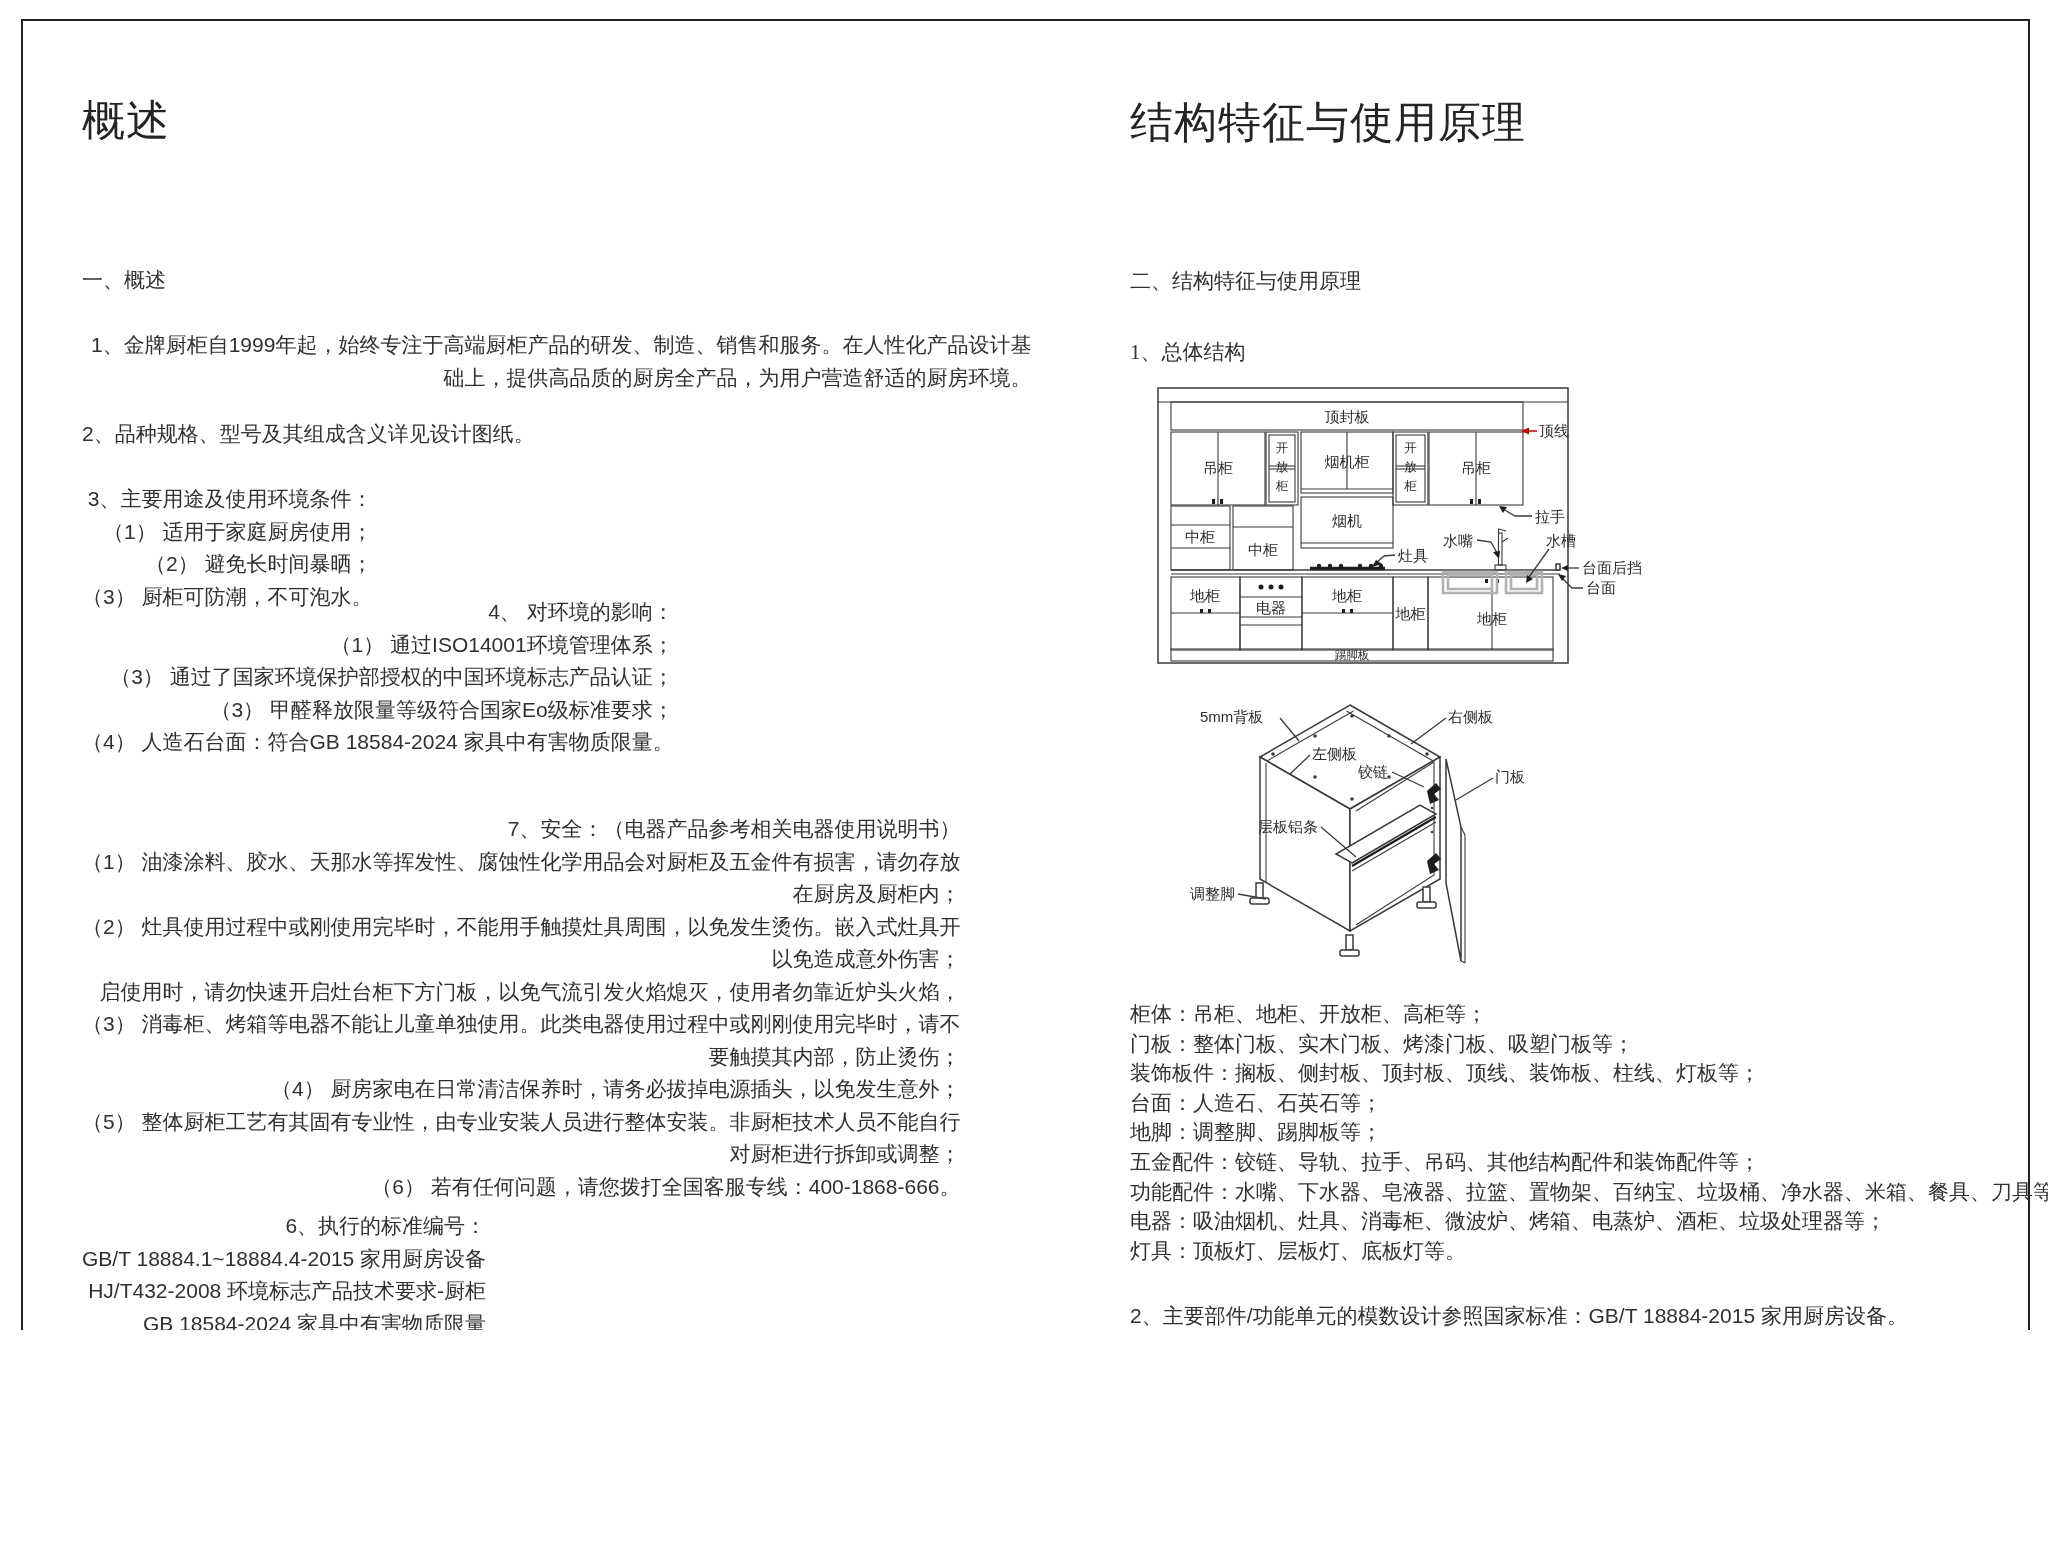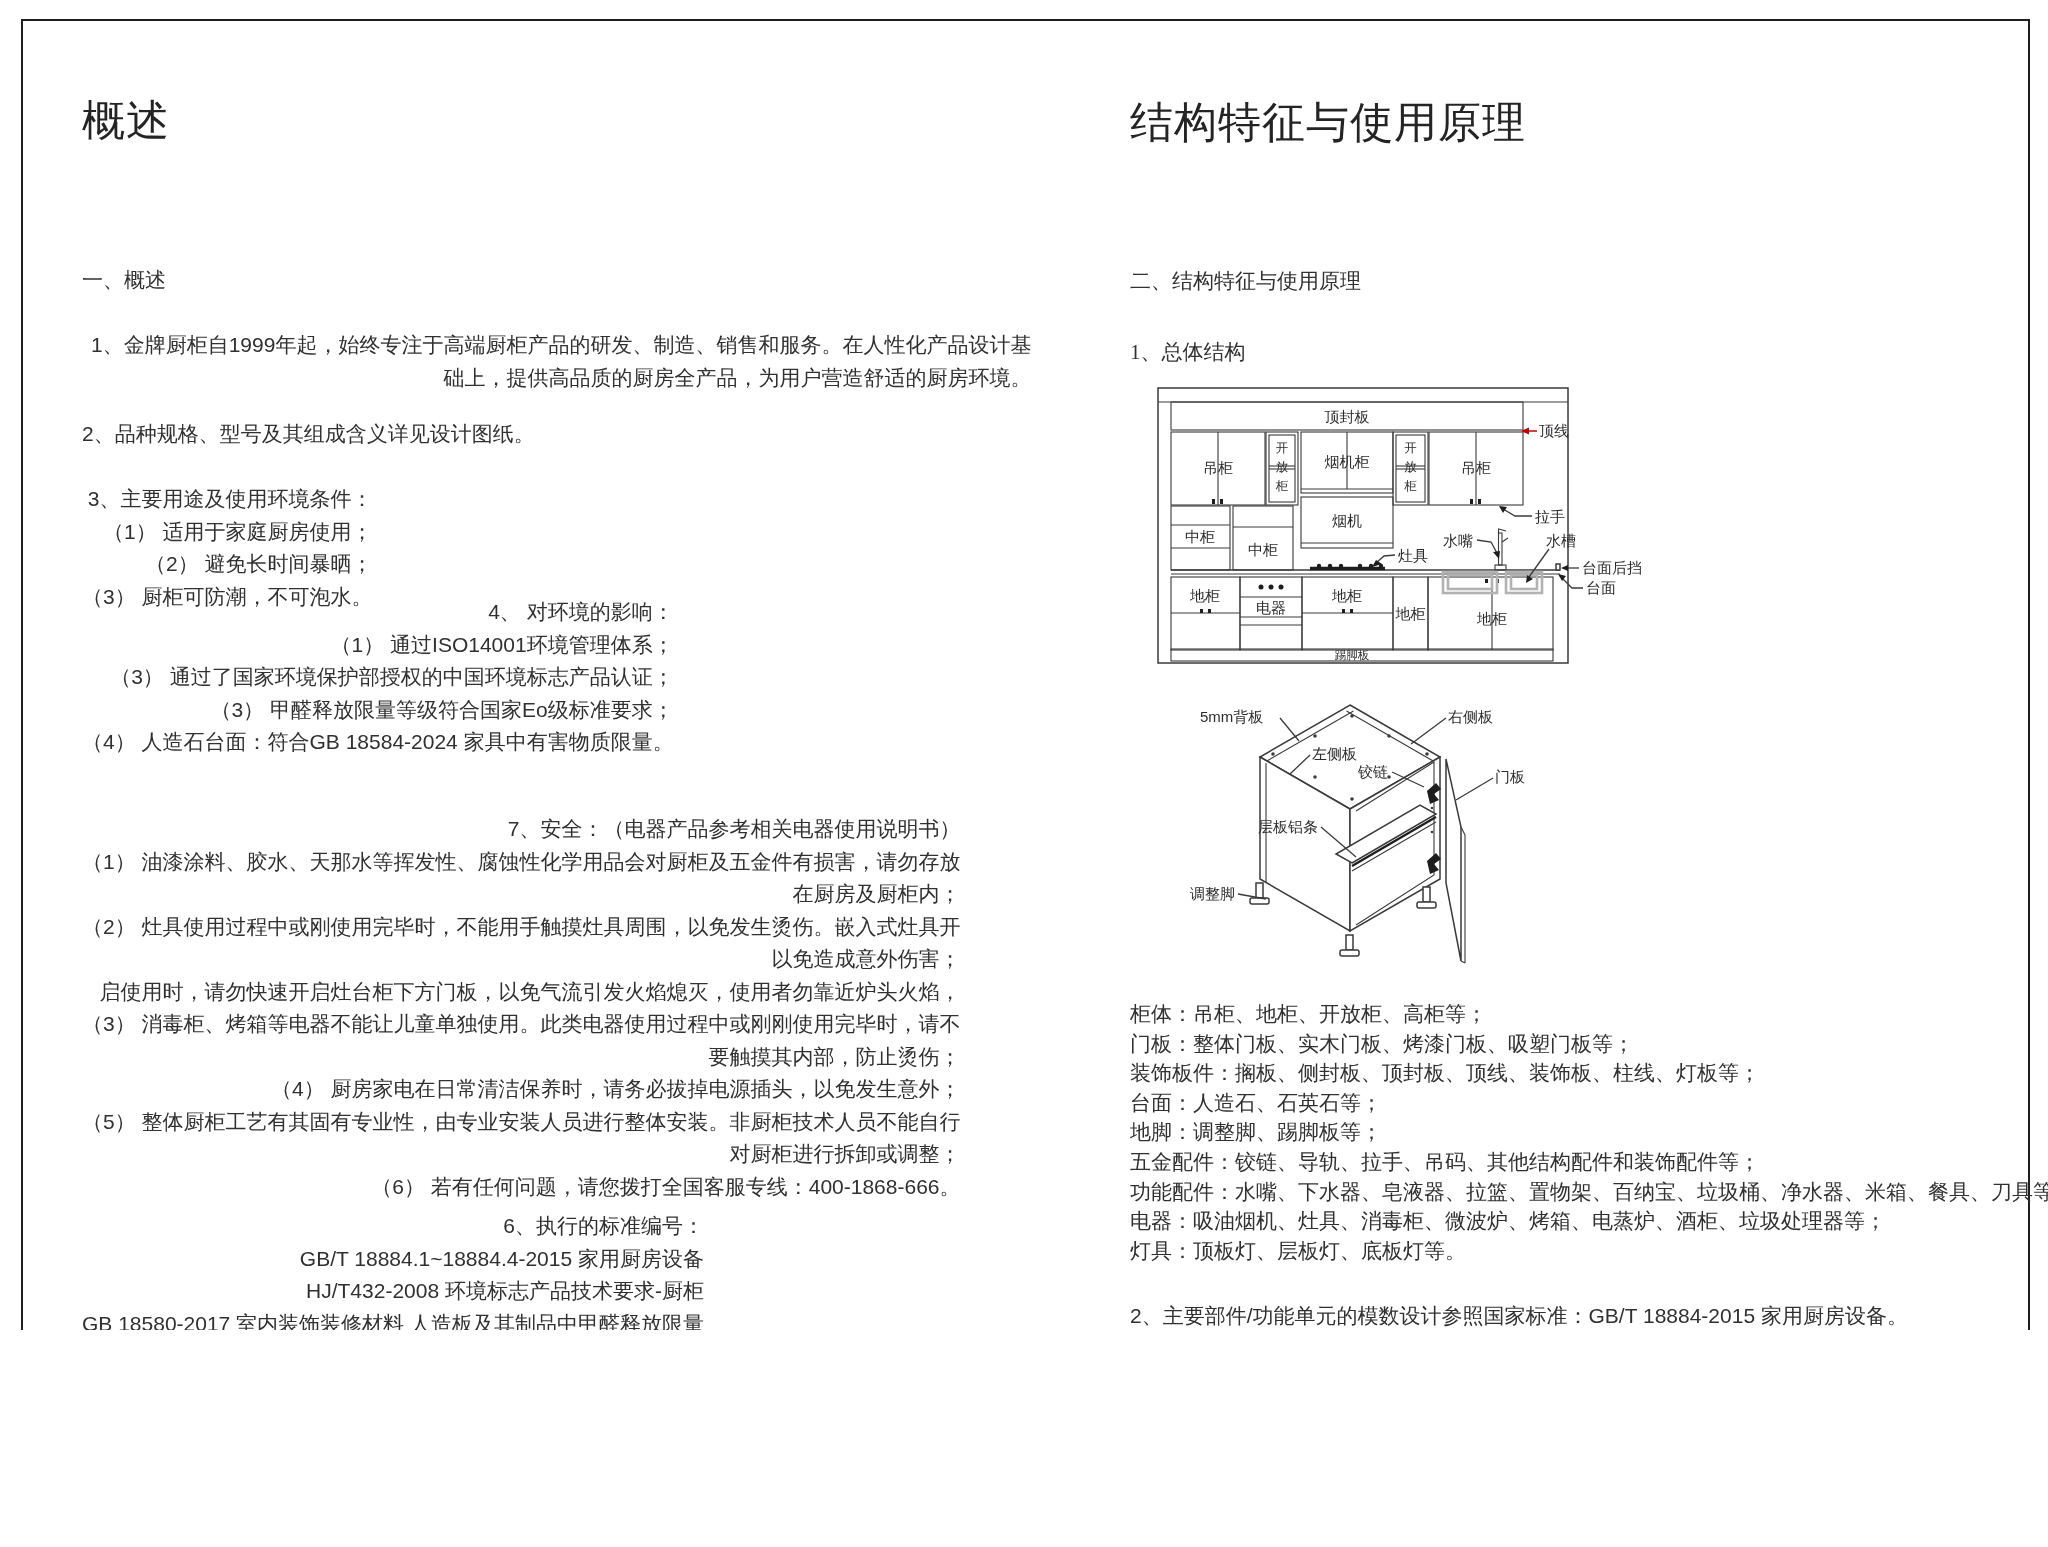--- a/index.html
+++ b/index.html
@@ -71,21 +71,20 @@
     <div class="line">（4） 厨房家电在日常清洁保养时，请务必拔掉电源插头，以免发生意外；</div>
     <div class="line">（5） 整体厨柜工艺有其固有专业性，由专业安装人员进行整体安装。非厨柜技术人员不能自行</div>
     <div class="line">对厨柜进行拆卸或调整；</div>
     <div class="line">（6） 若有任何问题，请您拨打全国客服专线：400-1868-666。</div>
   </div>
 
   <div class="tb" style="left:82px;top:1210px;">
     <div class="line">6、执行的标准编号：</div>
     <div class="line">GB/T 18884.1~18884.4-2015 家用厨房设备</div>
     <div class="line">HJ/T432-2008 环境标志产品技术要求-厨柜</div>
-    <div class="line">GB 18580-2017 室内装饰装修材料 人造板及其制品中甲醛释放限量</div>
     <div class="line">GB 18584-2024 家具中有害物质限量</div>
   </div>
 
   <div class="big-title" style="left:1130px;top:94px;">结构特征与使用原理</div>
 
   <div class="tb" style="left:1130px;top:265px;">二、结构特征与使用原理</div>
   <div class="tb" style="left:1130px;top:336px;font-family:Liberation Serif, serif;">1、总体结构</div>
 
   <svg style="left:1155px;top:385px;" width="500" height="292" viewBox="0 0 500 292">
 

